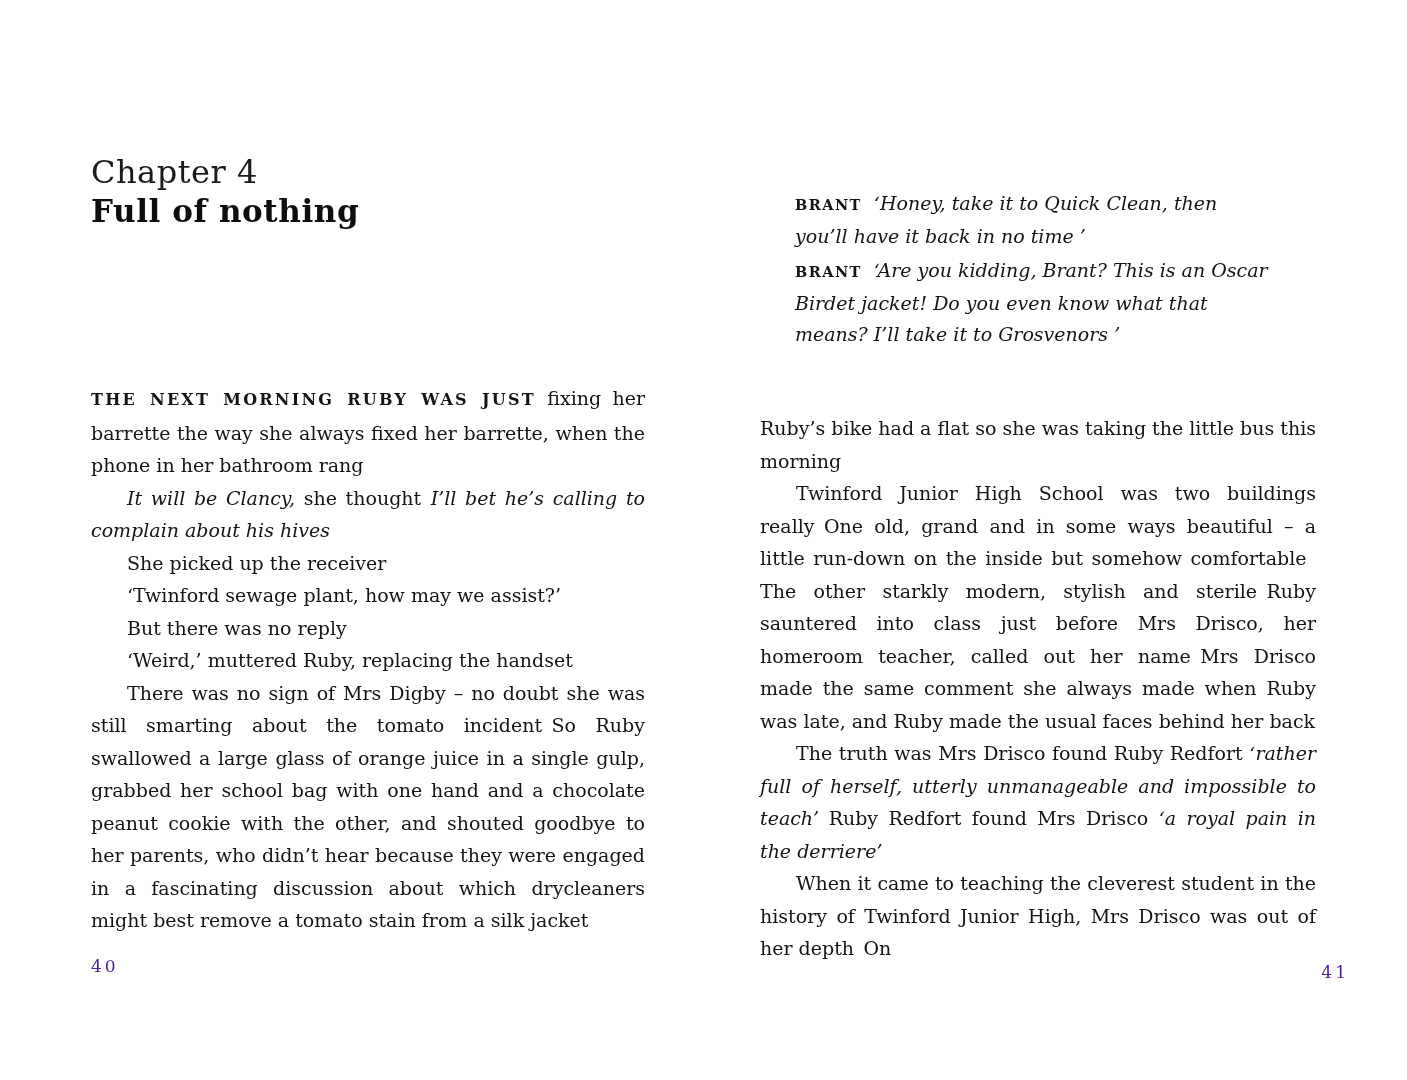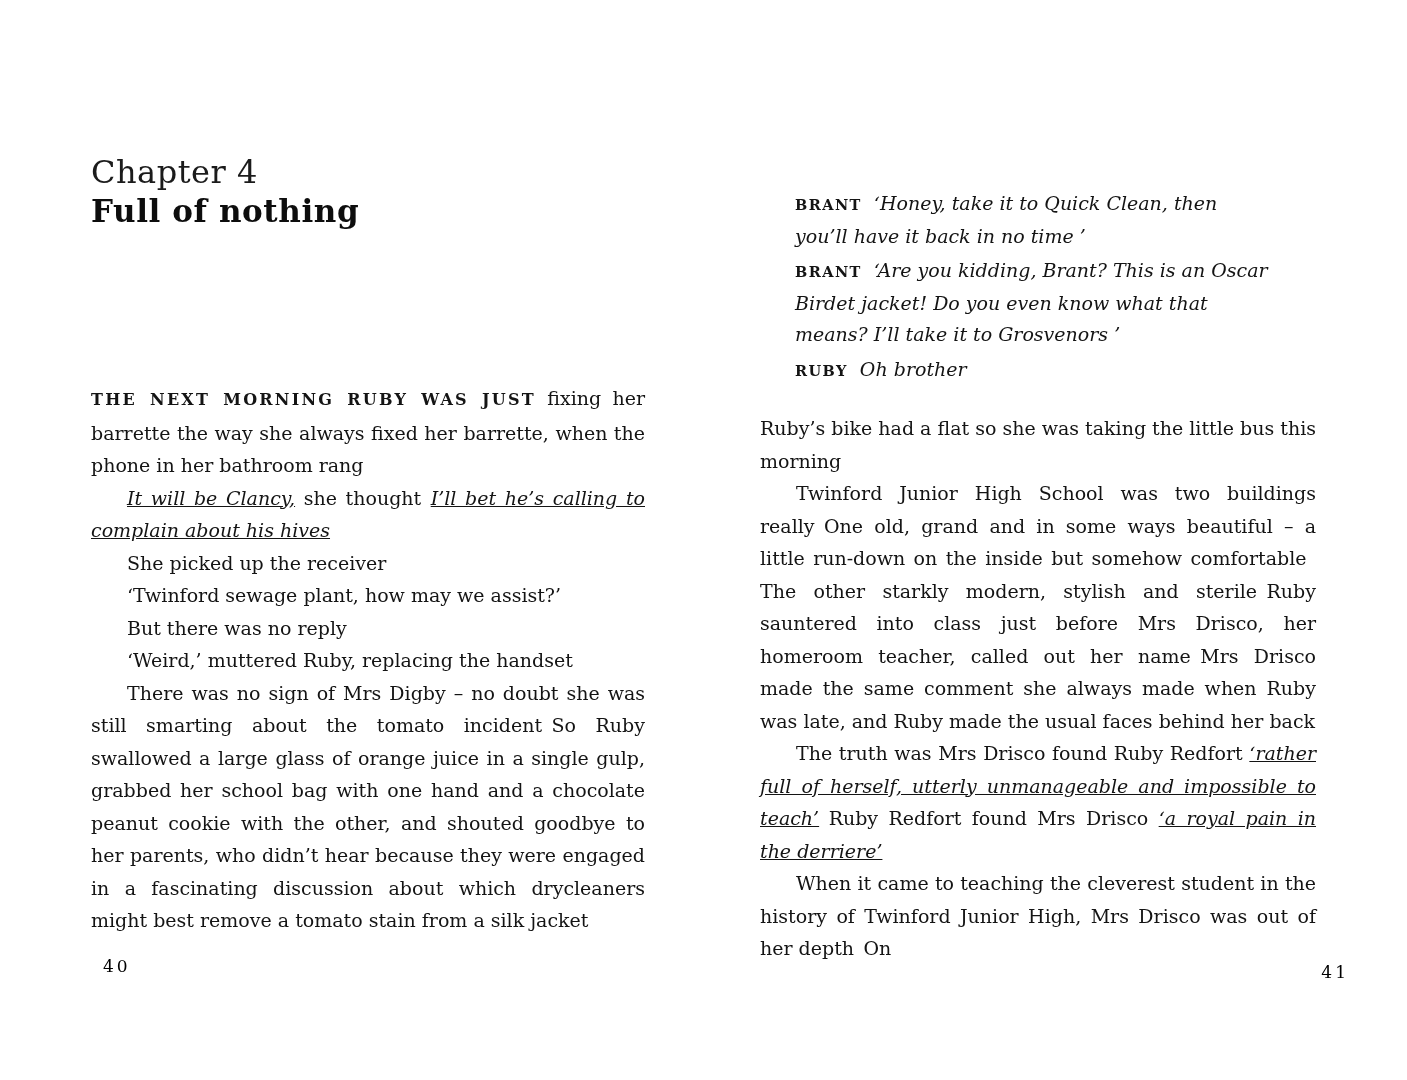--- a/index.html
+++ b/index.html
@@ -38,21 +38,21 @@
 
   .para {
     margin: 0;
     font-size: 19px;
     line-height: 32.5px;
     text-align: justify;
     color: #141414;
   }
   .para.indent { text-indent: 36px; }
   .regular { font-style: normal; }
-  .italic  { font-style: italic; text-decoration: underline; }
+  .italic  { font-style: italic; }
   .sc {
     font-size: 16px;
     font-weight: 600;
     letter-spacing: 0.14em;
   }
 
   
   .dialogue-block { position: absolute; left: 795px; top: 188px; width: 478px; }
   .dialogue-entry {
     margin: 0 0 3px 0;
@@ -68,22 +68,21 @@
     letter-spacing: 0.10em;
     padding-right: 12px;
   }
   .dialogue-text { font-style: italic; }
 
   
   .folio {
     position: absolute;
     font-size: 17px;
     letter-spacing: 3px;
-    color: #000000;
-    margin-left: 12px;
+    color: #4c1d95;
   }
   .folio-left  { left: 91px;  top: 956px; }
   .folio-right { right: 92px; top: 962px; }
 </style>
 </head>
 <body>
 
 <div class="spread">
 
   <div class="chapter-block">
@@ -99,21 +98,20 @@
       <p class="para indent"><span class="regular">But there was no reply</span></p>
       <p class="para indent"><span class="regular">‘Weird,’ muttered Ruby, replacing the handset</span></p>
       <p class="para indent"><span class="regular">There was no sign of Mrs Digby – no doubt she was still smarting about the tomato incident So Ruby swallowed a large glass of orange juice in a single gulp, grabbed her school bag with one hand and a chocolate peanut cookie with the other, and shouted goodbye to her parents, who didn’t hear because they were engaged in a fascinating discussion about which drycleaners might best remove a tomato stain from a silk jacket</span></p>
     </div>
 
   <div class="folio folio-left">40</div>
 
   <div class="dialogue-block">
       <p class="dialogue-entry"><span class="speaker">BRANT</span><span class="dialogue-text">‘Honey, take it to Quick Clean, then you’ll have it back in no time ’</span></p>
       <p class="dialogue-entry"><span class="speaker">BRANT</span><span class="dialogue-text">‘Are you kidding, Brant? This is an Oscar Birdet jacket! Do you even know what that means? I’ll take it to Grosvenors ’</span></p>
-      <p class="dialogue-entry"><span class="speaker">RUBY</span><span class="dialogue-text">Oh brother</span></p>
     </div>
 
   <div class="body-right">
       <p class="para"><span class="regular">Ruby’s bike had a flat so she was taking the little bus this morning</span></p>
       <p class="para indent"><span class="regular">Twinford Junior High School was two buildings really One old, grand and in some ways beautiful – a little run-down on the inside but somehow comfortable The other starkly modern, stylish and sterile Ruby sauntered into class just before Mrs Drisco, her homeroom teacher, called out her name Mrs Drisco made the same comment she always made when Ruby was late, and Ruby made the usual faces behind her back</span></p>
       <p class="para indent"><span class="regular">The truth was Mrs Drisco found Ruby Redfort </span><span class="italic">‘rather full of herself, utterly unmanageable and impossible to teach’</span><span class="regular"> Ruby Redfort found Mrs Drisco </span><span class="italic">‘a royal pain in the derriere’</span></p>
       <p class="para indent"><span class="regular">When it came to teaching the cleverest student in the history of Twinford Junior High, Mrs Drisco was out of her depth On</span></p>
     </div>
 
   <div class="folio folio-right">41</div>

